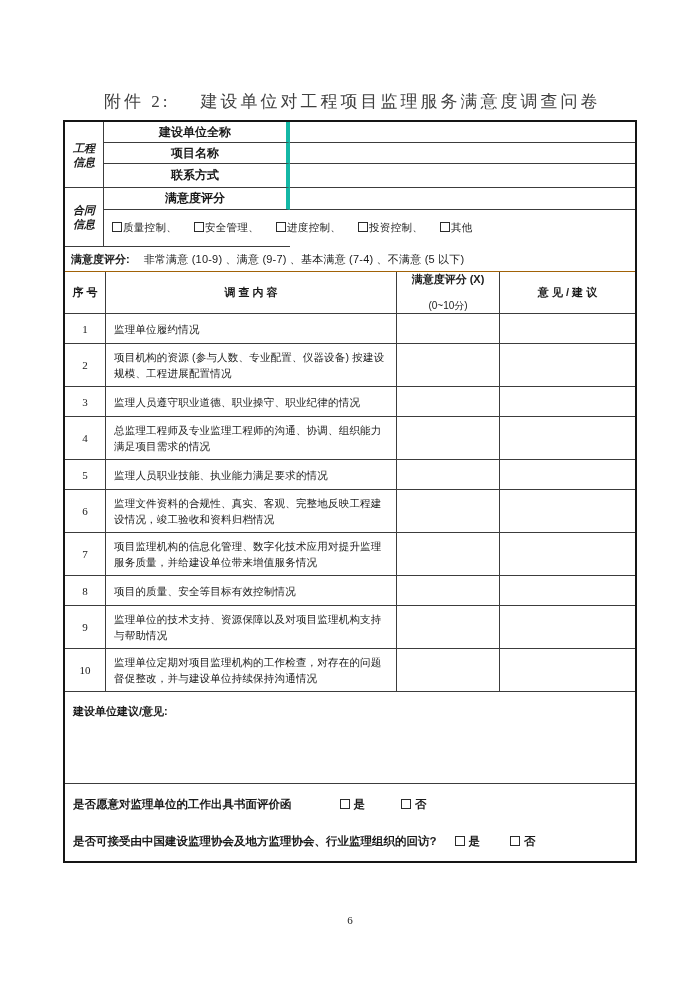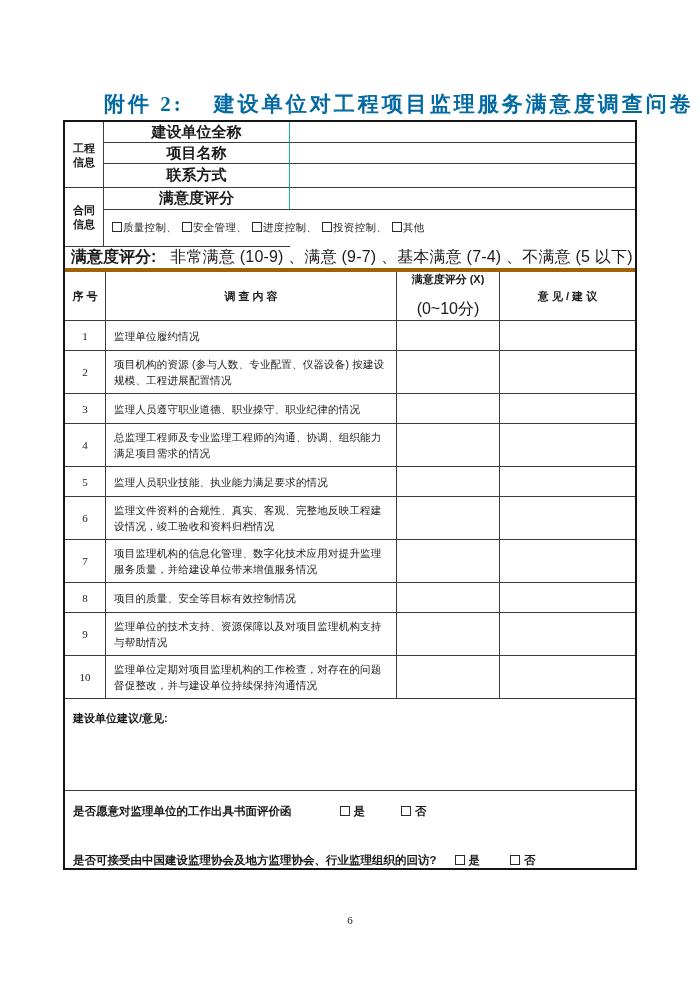--- a/index.html
+++ b/index.html
@@ -10,78 +10,78 @@
     color: #1a1a1a;
     position: relative;
     overflow: hidden;
   }
   .sheet { position: absolute; inset: 0; background: #fff; }
 
   
   .title-row {
     position: absolute; top: 90px; left: 104px;
     font-family: "Liberation Serif", "DejaVu Serif", serif;
-    font-weight: bold; font-size: 21px; letter-spacing: 3px;
-    white-space: nowrap; color: #0369a1;
+    font-weight: normal; font-size: 17px; letter-spacing: 3px;
+    white-space: nowrap; color: #404040;
   }
   .title-row .title-main { margin-left: 30px; }
 
   
   .doc-table {
     position: absolute; top: 120px; left: 63px; width: 574px;
     border: 2px solid #151515;
     background: #fff;
   }
 
   
   .info-grid {
     display: grid;
     grid-template-columns: 39px 186px 1fr;
     grid-template-rows: 21px 21px 24px 22px 37px;
   }
   .info-grid > div { display: flex; align-items: center; justify-content: center; }
   .ig-group {
     grid-column: 1; font-weight: bold; font-size: 11px;
     border-right: 1px solid #3c3c3c; border-bottom: 1px solid #3c3c3c;
-    text-align: center; line-height: 14px; padding: 0 8px;
+    text-align: center; line-height: 14px; padding: 0 8px; font-style: italic;
   }
   .ig-g1 { grid-row: span 3; }
   .ig-g2 { grid-row: span 2; }
   .ig-label {
-    font-weight: bold; font-size: 15px;
-    border-right: 1px solid #14b8a6; border-bottom: 1px solid #3c3c3c;
-  }
-  .ig-value { border-bottom: 1px solid #3c3c3c; justify-content: flex-start !important; padding-left: 8px; }
+    font-weight: bold; font-size: 12px;
+    border-right: 4px solid #14b8a6; border-bottom: 1px solid #3c3c3c;
+  }
+  .ig-value { border-bottom: 1px solid #3c3c3c; justify-content: flex-start !important; padding-left: 8px; gap: 12px; }
   .service-options { font-size: 10.5px; letter-spacing: 0.3px; white-space: nowrap; }
   .cb-item { display: inline; }
   .cb-box {
     display: inline-block; width: 10px; height: 10px;
     border: 1.3px solid #2b2b2b; vertical-align: -1px; margin-right: 1px;
     background: #fff; cursor: pointer;
   }
   .cb-sep { margin-right: 5px; }
 
   
   .legend-row {
-    height: 25px; display: flex; align-items: flex-end;
-    border-bottom: 4px solid #a16207; font-size: 16px; padding-left: 6px;
+    height: 25px; display: flex; align-items: center;
+    border-bottom: 1px solid #a16207; font-size: 11px; padding-left: 6px;
     white-space: nowrap;
   }
   .legend-label { font-weight: bold; }
   .legend-text { margin-left: 14px; letter-spacing: 0.2px; }
 
   
   .survey-grid { display: grid; grid-template-columns: 41px 291px 103px 1fr; }
   .survey-header > div {
     border-bottom: 1px solid #3c3c3c;
     display: flex; flex-direction: column; align-items: center; justify-content: center;
     min-height: 41px; font-weight: bold; font-size: 11px; text-align: center;
   }
   .survey-header > div:not(:last-child) { border-right: 1px solid #3c3c3c; }
-  .score-sub { font-weight: normal; font-size: 16px; margin-top: 12px; }
+  .score-sub { font-weight: normal; font-size: 10px; margin-top: 12px; }
 
   
   .survey-row > div { border-bottom: 1px solid #3c3c3c; min-height: 30px; }
   .survey-row > div:not(:last-child) { border-right: 1px solid #3c3c3c; }
   .sr-no {
     display: flex; align-items: center; justify-content: center;
     font-family: "Liberation Serif", "DejaVu Serif", serif; font-size: 11px;
   }
   .sr-content {
     display: flex; align-items: center;
@@ -93,21 +93,21 @@
   
   .suggest-cell {
     height: 92px; border-bottom: 1px solid #3c3c3c;
     padding: 9px 8px; cursor: text;
   }
   .suggest-label { font-weight: bold; font-size: 11px; }
 
   
   .questions-cell { height: 77px; padding: 13px 8px 0 8px; }
   .q-line { font-weight: bold; font-size: 11.5px; white-space: nowrap; }
-  .q-line + .q-line { margin-top: 34px; }
+  .q-line + .q-line { margin-top: 22px; }
   .q-group { display: inline; }
   .q-group .cb-box { margin-right: 4px; }
   .q-line:nth-child(1) .q-yes-group { margin-left: 48px; }
   .q-line:nth-child(1) .q-no-group  { margin-left: 36px; }
   .q-line:nth-child(2) .q-yes-group { margin-left: 18px; }
   .q-line:nth-child(2) .q-no-group  { margin-left: 30px; }
 
   
   .page-num {
     position: absolute; top: 914px; left: 0; width: 100%;

